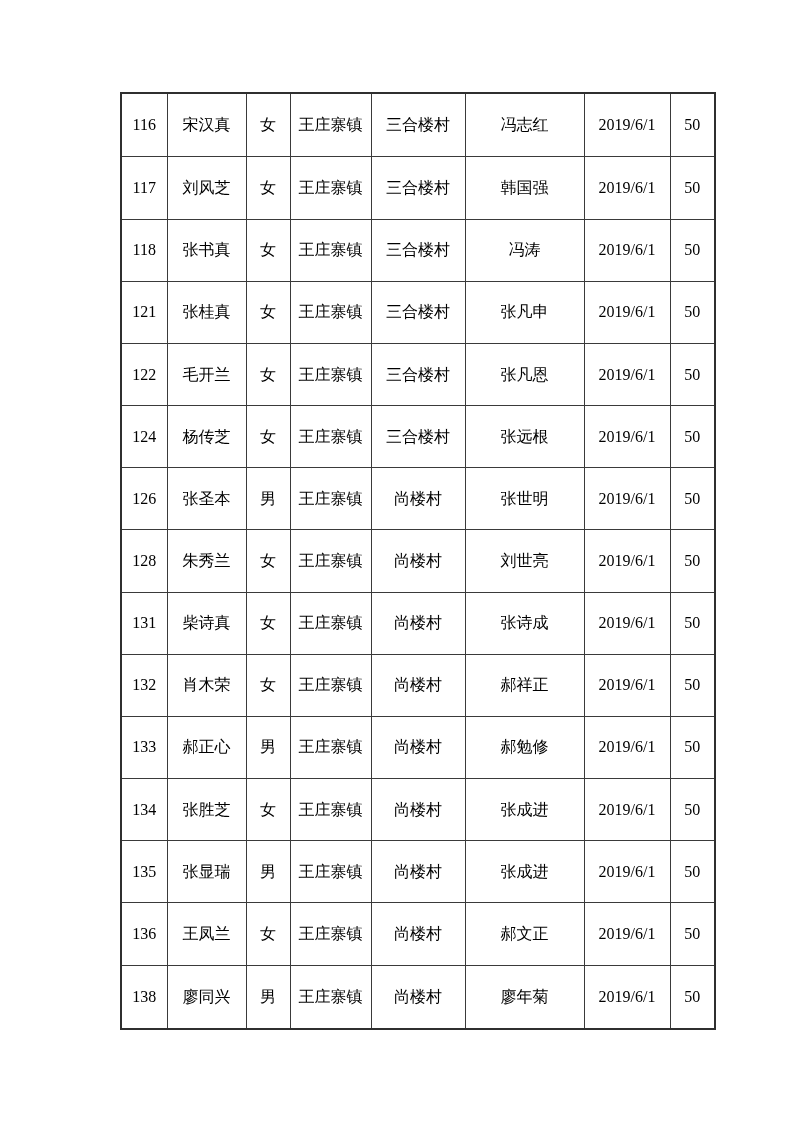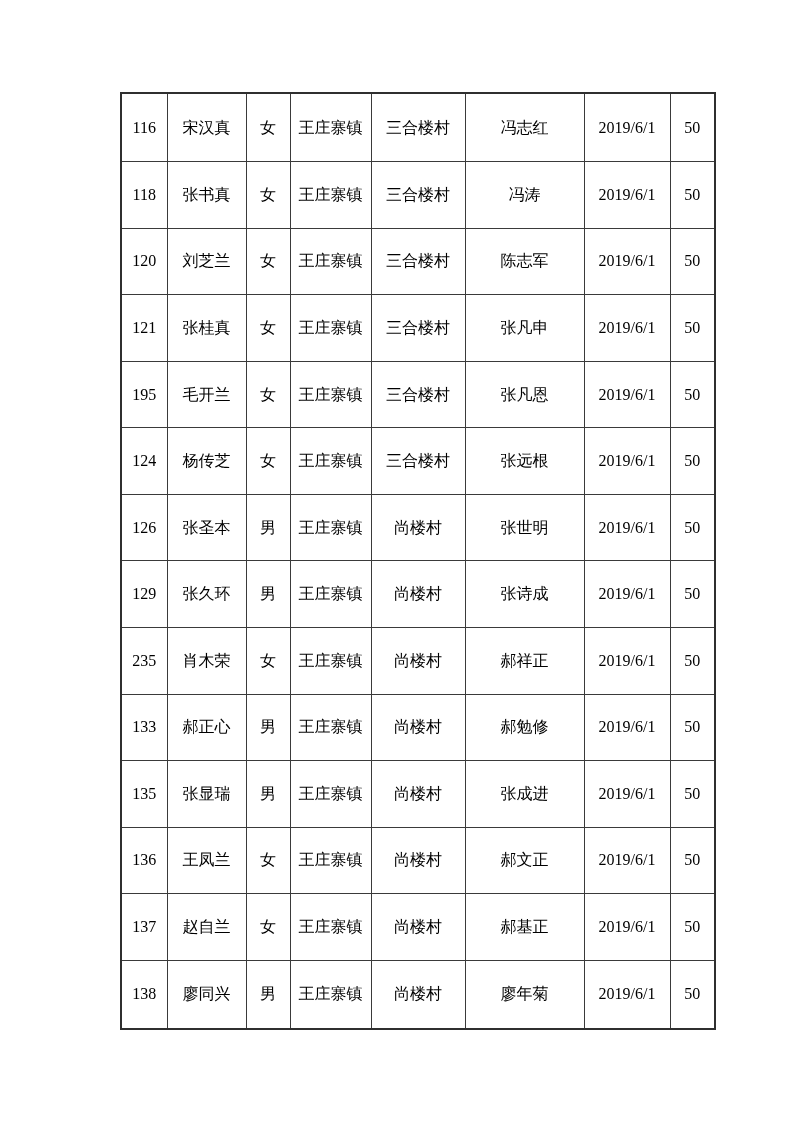--- a/index.html
+++ b/index.html
@@ -71,51 +71,51 @@
     <td>116</td>
     <td>宋汉真</td>
     <td>女</td>
     <td>王庄寨镇</td>
     <td>三合楼村</td>
     <td>冯志红</td>
     <td>2019/6/1</td>
     <td>50</td>
   </tr>
         <tr>
+    <td>117</td>
+    <td>刘风芝</td>
+    <td>女</td>
+    <td>王庄寨镇</td>
+    <td>三合楼村</td>
+    <td>韩国强</td>
+    <td>2019/6/1</td>
+    <td>50</td>
+  </tr>
+        <tr>
     <td>118</td>
     <td>张书真</td>
     <td>女</td>
     <td>王庄寨镇</td>
     <td>三合楼村</td>
     <td>冯涛</td>
     <td>2019/6/1</td>
     <td>50</td>
   </tr>
         <tr>
-    <td>120</td>
-    <td>刘芝兰</td>
-    <td>女</td>
-    <td>王庄寨镇</td>
-    <td>三合楼村</td>
-    <td>陈志军</td>
-    <td>2019/6/1</td>
-    <td>50</td>
-  </tr>
-        <tr>
     <td>121</td>
     <td>张桂真</td>
     <td>女</td>
     <td>王庄寨镇</td>
     <td>三合楼村</td>
     <td>张凡申</td>
     <td>2019/6/1</td>
     <td>50</td>
   </tr>
         <tr>
-    <td>195</td>
+    <td>122</td>
     <td>毛开兰</td>
     <td>女</td>
     <td>王庄寨镇</td>
     <td>三合楼村</td>
     <td>张凡恩</td>
     <td>2019/6/1</td>
     <td>50</td>
   </tr>
         <tr>
     <td>124</td>
@@ -131,76 +131,86 @@
     <td>126</td>
     <td>张圣本</td>
     <td>男</td>
     <td>王庄寨镇</td>
     <td>尚楼村</td>
     <td>张世明</td>
     <td>2019/6/1</td>
     <td>50</td>
   </tr>
         <tr>
-    <td>129</td>
-    <td>张久环</td>
-    <td>男</td>
+    <td>128</td>
+    <td>朱秀兰</td>
+    <td>女</td>
+    <td>王庄寨镇</td>
+    <td>尚楼村</td>
+    <td>刘世亮</td>
+    <td>2019/6/1</td>
+    <td>50</td>
+  </tr>
+        <tr>
+    <td>131</td>
+    <td>柴诗真</td>
+    <td>女</td>
     <td>王庄寨镇</td>
     <td>尚楼村</td>
     <td>张诗成</td>
     <td>2019/6/1</td>
     <td>50</td>
   </tr>
         <tr>
-    <td>235</td>
+    <td>132</td>
     <td>肖木荣</td>
     <td>女</td>
     <td>王庄寨镇</td>
     <td>尚楼村</td>
     <td>郝祥正</td>
     <td>2019/6/1</td>
     <td>50</td>
   </tr>
         <tr>
     <td>133</td>
     <td>郝正心</td>
     <td>男</td>
     <td>王庄寨镇</td>
     <td>尚楼村</td>
     <td>郝勉修</td>
     <td>2019/6/1</td>
     <td>50</td>
   </tr>
         <tr>
+    <td>134</td>
+    <td>张胜芝</td>
+    <td>女</td>
+    <td>王庄寨镇</td>
+    <td>尚楼村</td>
+    <td>张成进</td>
+    <td>2019/6/1</td>
+    <td>50</td>
+  </tr>
+        <tr>
     <td>135</td>
     <td>张显瑞</td>
     <td>男</td>
     <td>王庄寨镇</td>
     <td>尚楼村</td>
     <td>张成进</td>
     <td>2019/6/1</td>
     <td>50</td>
   </tr>
         <tr>
     <td>136</td>
     <td>王凤兰</td>
     <td>女</td>
     <td>王庄寨镇</td>
     <td>尚楼村</td>
     <td>郝文正</td>
-    <td>2019/6/1</td>
-    <td>50</td>
-  </tr>
-        <tr>
-    <td>137</td>
-    <td>赵自兰</td>
-    <td>女</td>
-    <td>王庄寨镇</td>
-    <td>尚楼村</td>
-    <td>郝基正</td>
     <td>2019/6/1</td>
     <td>50</td>
   </tr>
         <tr>
     <td>138</td>
     <td>廖同兴</td>
     <td>男</td>
     <td>王庄寨镇</td>
     <td>尚楼村</td>
     <td>廖年菊</td>

